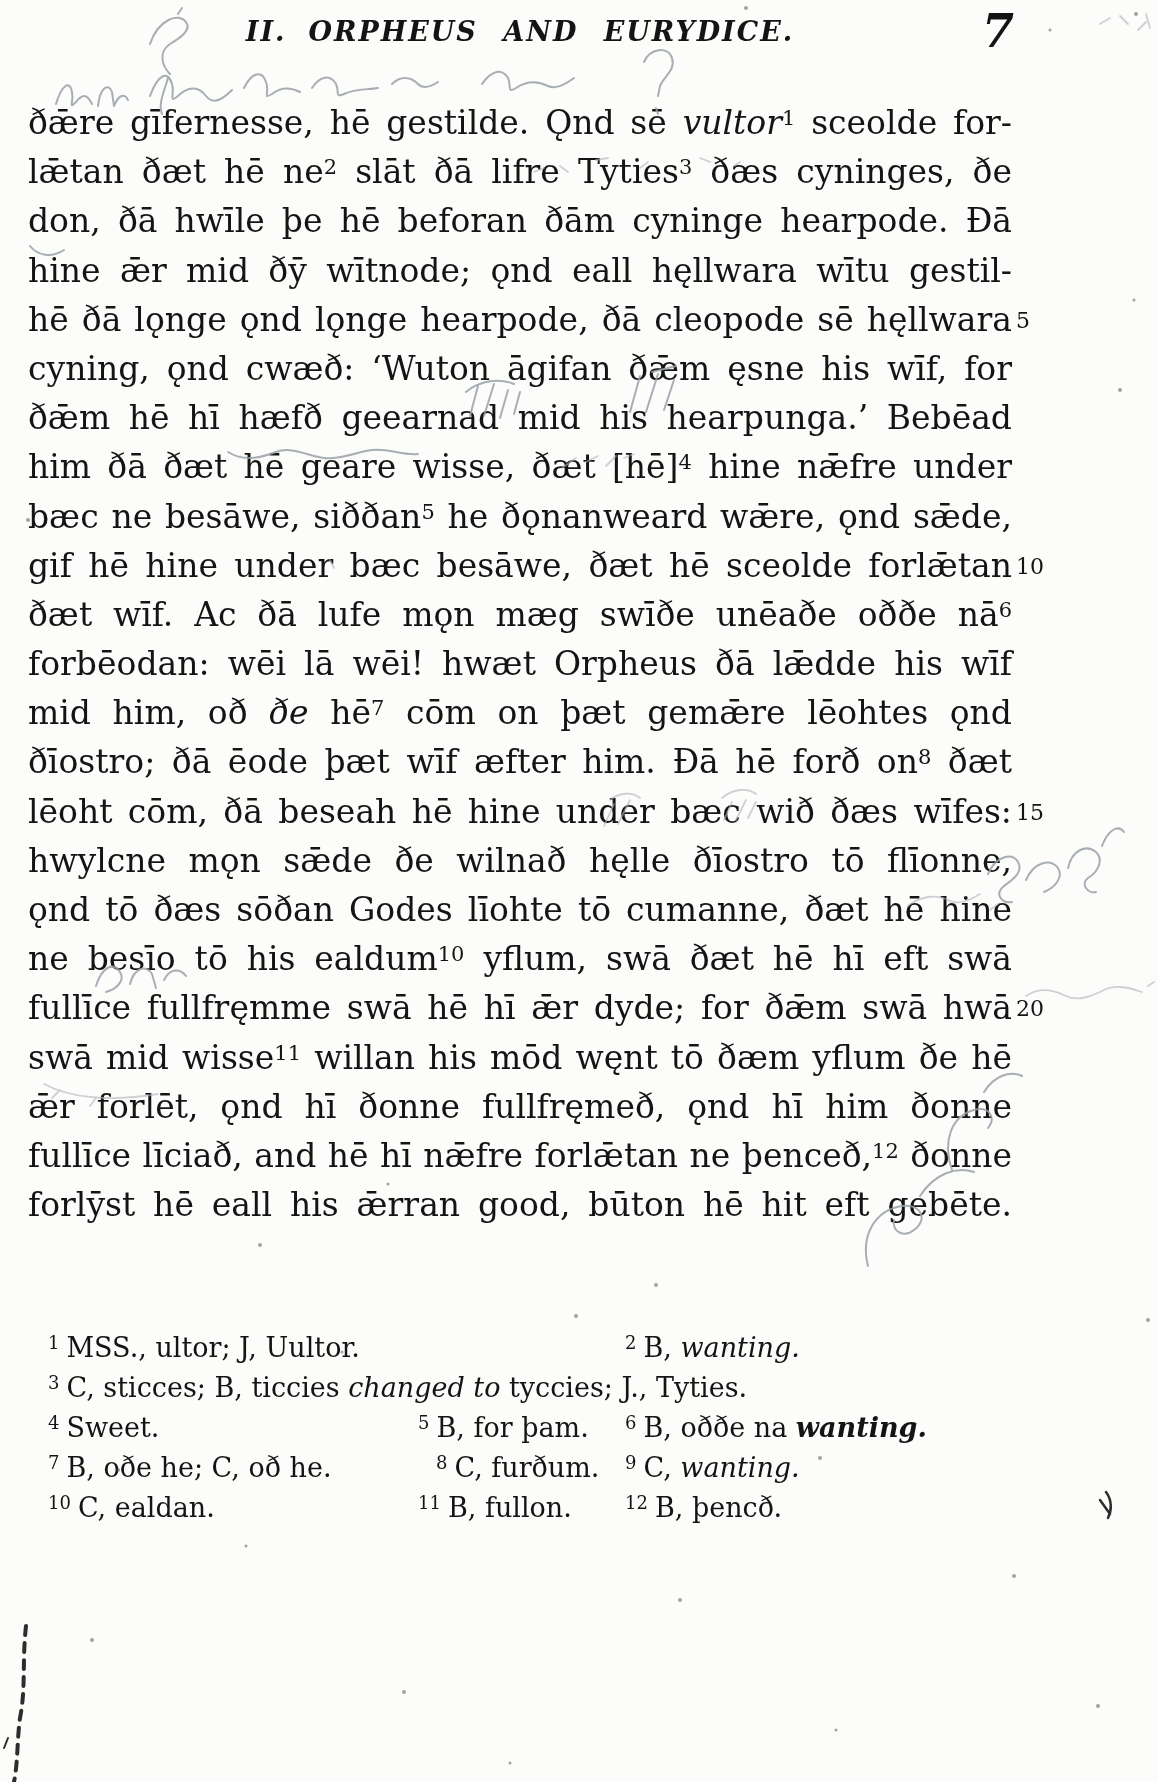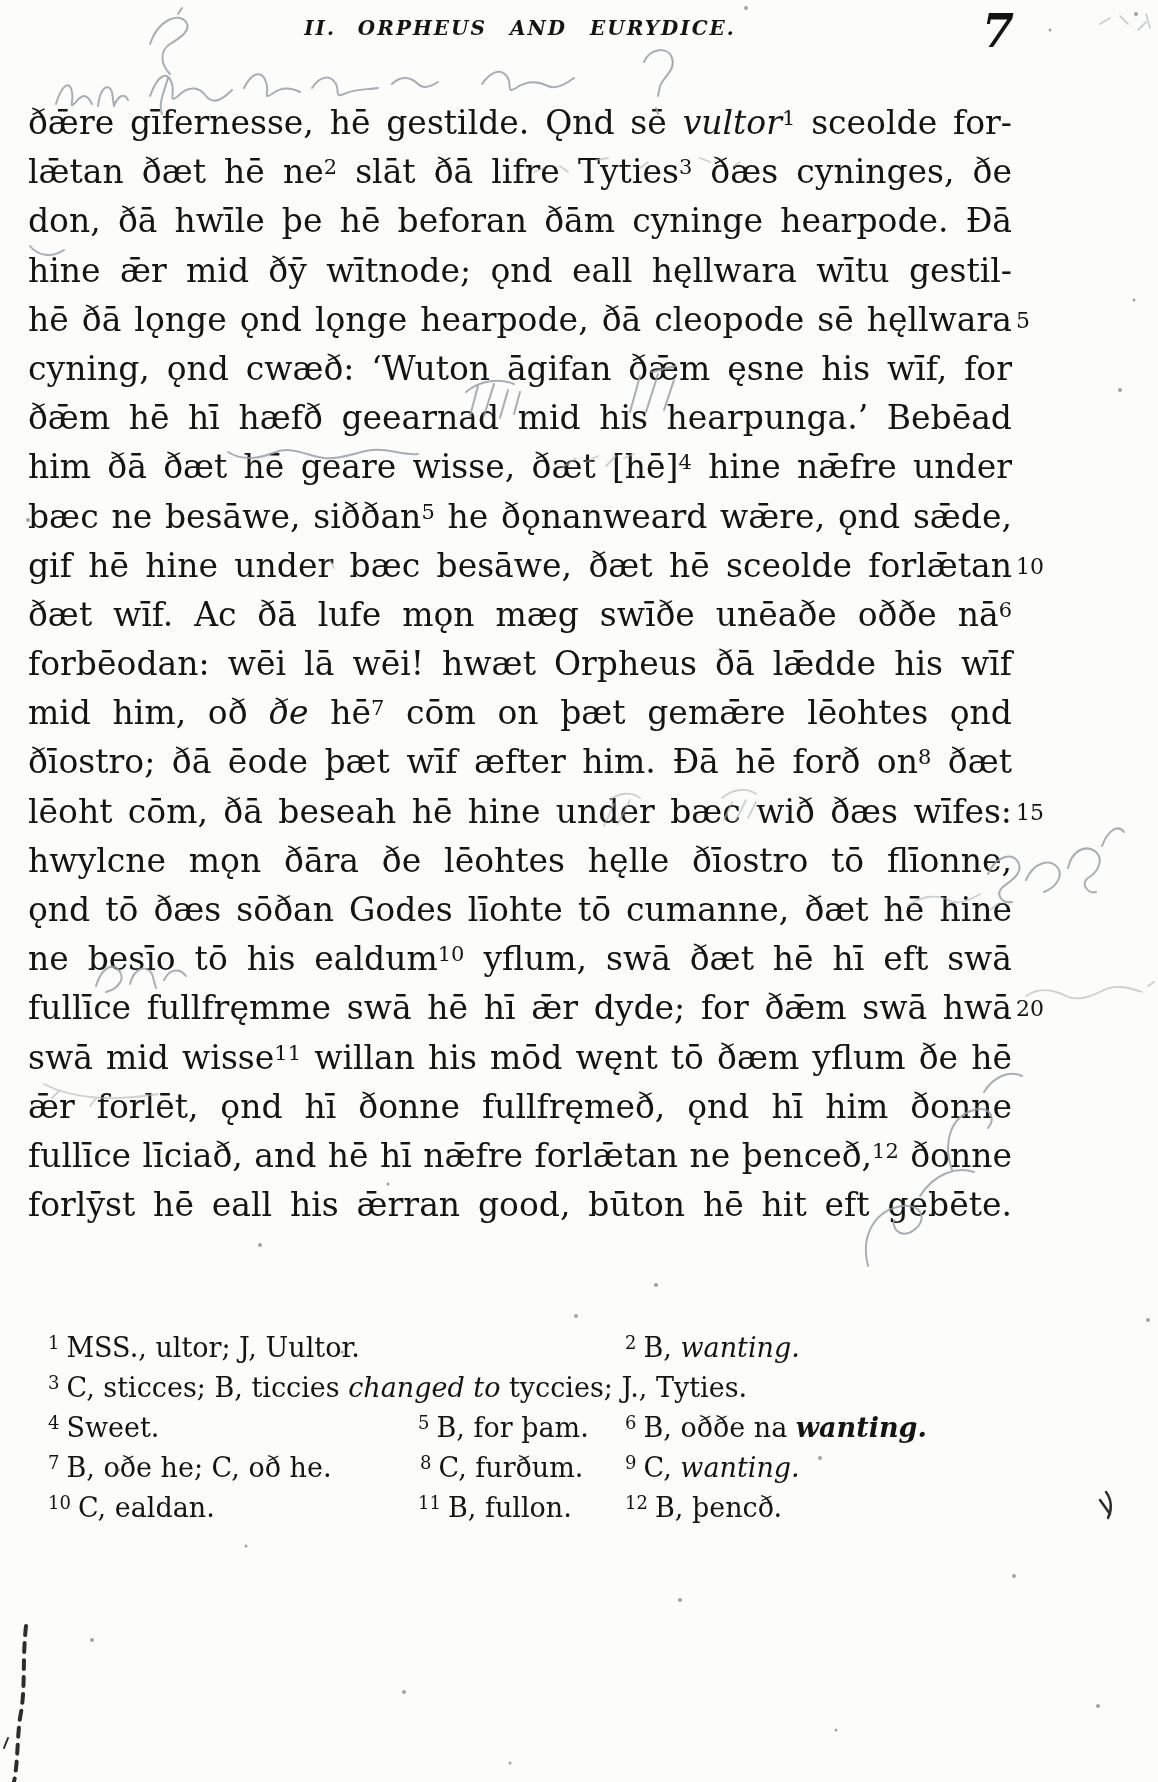--- a/index.html
+++ b/index.html
@@ -16,21 +16,21 @@
     margin:0 auto;
     background:var(--paper);
     color:var(--ink);
     font-family:"DejaVu Serif",serif;
     overflow:hidden;
   }
   .running-head{
     position:absolute;top:16px;left:150px;width:740px;
     text-align:center;
     font-style:italic;font-weight:bold;
-    font-size:20px;letter-spacing:2px;word-spacing:14px;
+    font-size:27px;letter-spacing:2px;word-spacing:14px;
     white-space:nowrap;
   }
   .running-head .section{margin-right:22px;}
   .pageno{
     position:absolute;top:4px;left:982px;
     font-size:46px;font-weight:bold;font-style:italic;
   }
   .body-text{
     position:absolute;left:28px;top:98px;width:984px;
   }
@@ -84,21 +84,21 @@
       <div class="bodyline"><span>cyning, ǫnd cwæð: ‘Wuton āgifan ðǣm ęsne his wīf, for</span></div>
       <div class="bodyline"><span>ðǣm hē hī hæfð geearnad mid his hearpunga.’ Bebēad</span></div>
       <div class="bodyline"><span>him ðā ðæt hē geare wisse, ðæt [hē]</span><span class="sup">4</span><span> hine nǣfre under</span></div>
       <div class="bodyline"><span>bæc ne besāwe, siððan</span><span class="sup">5</span><span> he ðǫnanweard wǣre, ǫnd sǣde,</span></div>
       <div class="bodyline"><span>gif hē hine under bæc besāwe, ðæt hē sceolde forlǣtan</span><span class="linenum">10</span></div>
       <div class="bodyline"><span>ðæt wīf. Ac ðā lufe mǫn mæg swīðe unēaðe oððe nā</span><span class="sup">6</span></div>
       <div class="bodyline"><span>forbēodan: wēi lā wēi! hwæt Orpheus ðā lǣdde his wīf</span></div>
       <div class="bodyline"><span>mid him, oð </span><span class="it">ðe</span><span> hē</span><span class="sup">7</span><span> cōm on þæt gemǣre lēohtes ǫnd</span></div>
       <div class="bodyline"><span>ðīostro; ðā ēode þæt wīf æfter him. Ðā hē forð on</span><span class="sup">8</span><span> ðæt</span></div>
       <div class="bodyline"><span>lēoht cōm, ðā beseah hē hine under bæc wið ðæs wīfes:</span><span class="linenum">15</span></div>
-      <div class="bodyline"><span>hwylcne mǫn ðāra ðe lēohtes hęlle ðīostro tō flīonne,</span></div>
+      <div class="bodyline"><span>hwylcne mǫn sǣde ðe wilnað hęlle ðīostro tō flīonne,</span></div>
       <div class="bodyline"><span>ǫnd tō ðæs sōðan Godes līohte tō cumanne, ðæt hē hine</span></div>
       <div class="bodyline"><span>ne besīo tō his ealdum</span><span class="sup">10</span><span> yflum, swā ðæt hē hī eft swā</span></div>
       <div class="bodyline"><span>fullīce fullfręmme swā hē hī ǣr dyde; for ðǣm swā hwā</span><span class="linenum">20</span></div>
       <div class="bodyline"><span>swā mid wisse</span><span class="sup">11</span><span> willan his mōd węnt tō ðæm yflum ðe hē</span></div>
       <div class="bodyline"><span>ǣr forlēt, ǫnd hī ðonne fullfręmeð, ǫnd hī him ðonne</span></div>
       <div class="bodyline"><span>fullīce līciað, and hē hī nǣfre forlǣtan ne þenceð,</span><span class="sup">12</span><span> ðonne</span></div>
       <div class="bodyline"><span>forlȳst hē eall his ǣrran good, būton hē hit eft gebēte.</span></div>
     </div>
 
   <div class="footnotes">
@@ -109,21 +109,21 @@
       <div class="fnrow">
         <span class="fnitem" style="left: 8px; text-align: right;"><span class="fnmark">3</span><span>C, sticces; B, ticcies </span><span class="it">changed to</span><span> tyccies; J., Tyties.</span></span>
       </div>
       <div class="fnrow">
         <span class="fnitem" style="left: 8px;"><span class="fnmark">4</span><span>Sweet.</span></span>
         <span class="fnitem" style="left: 378px; text-align: center;"><span class="fnmark">5</span><span>B, for þam.</span></span>
         <span class="fnitem" style="left: 585px;"><span class="fnmark">6</span><span>B, oððe na </span><span class="it bd">wanting.</span></span>
       </div>
       <div class="fnrow">
         <span class="fnitem" style="left: 8px;"><span class="fnmark">7</span><span>B, oðe he; C, oð he.</span></span>
-        <span class="fnitem" style="left: 380px;"><span class="fnmark">8</span><span>C, furðum.</span></span>
+        <span class="fnitem" style="left: 396px;"><span class="fnmark">8</span><span>C, furðum.</span></span>
         <span class="fnitem" style="left: 585px;"><span class="fnmark">9</span><span>C, </span><span class="it">wanting.</span></span>
       </div>
       <div class="fnrow">
         <span class="fnitem" style="left: 8px;"><span class="fnmark">10</span><span>C, ealdan.</span></span>
         <span class="fnitem" style="left: 378px;"><span class="fnmark">11</span><span>B, fullon.</span></span>
         <span class="fnitem" style="left: 585px;"><span class="fnmark">12</span><span>B, þencð.</span></span>
       </div>
     </div>
 
   <svg class="annotations" viewBox="0 0 1158 1782" xmlns="http://www.w3.org/2000/svg">

